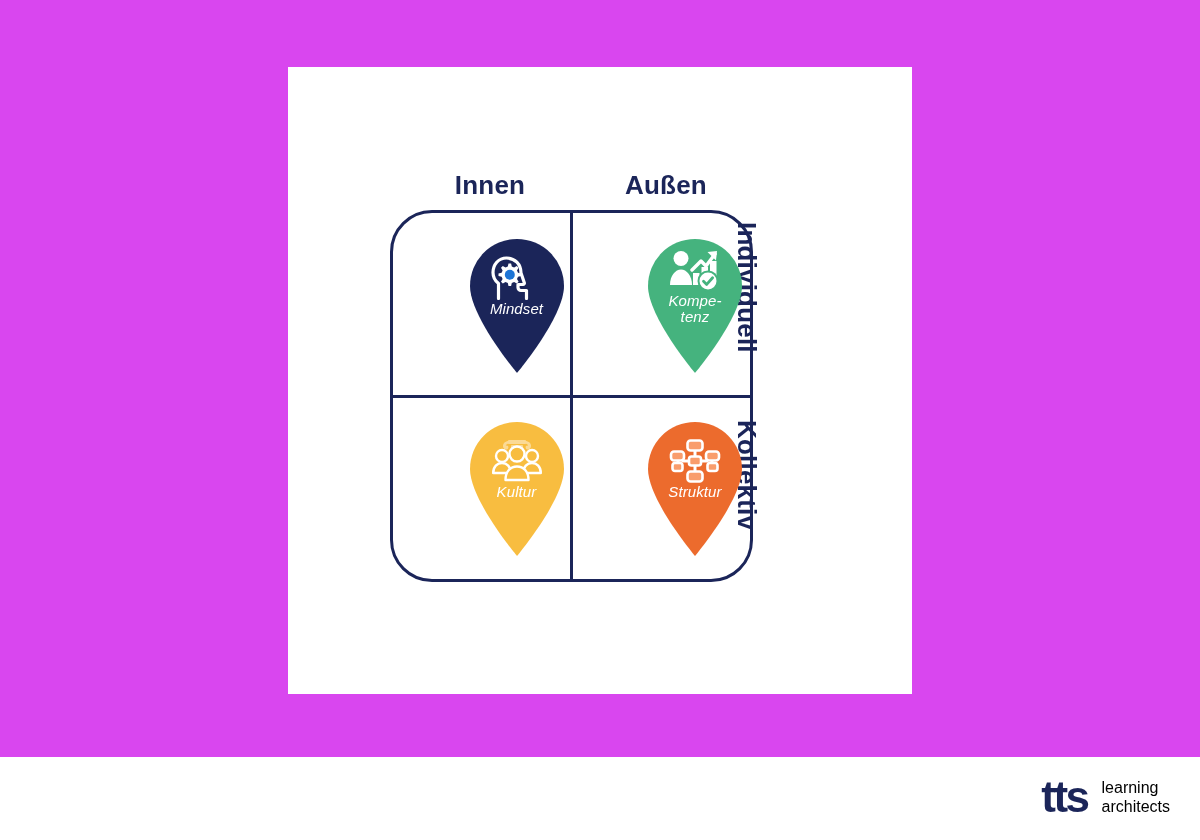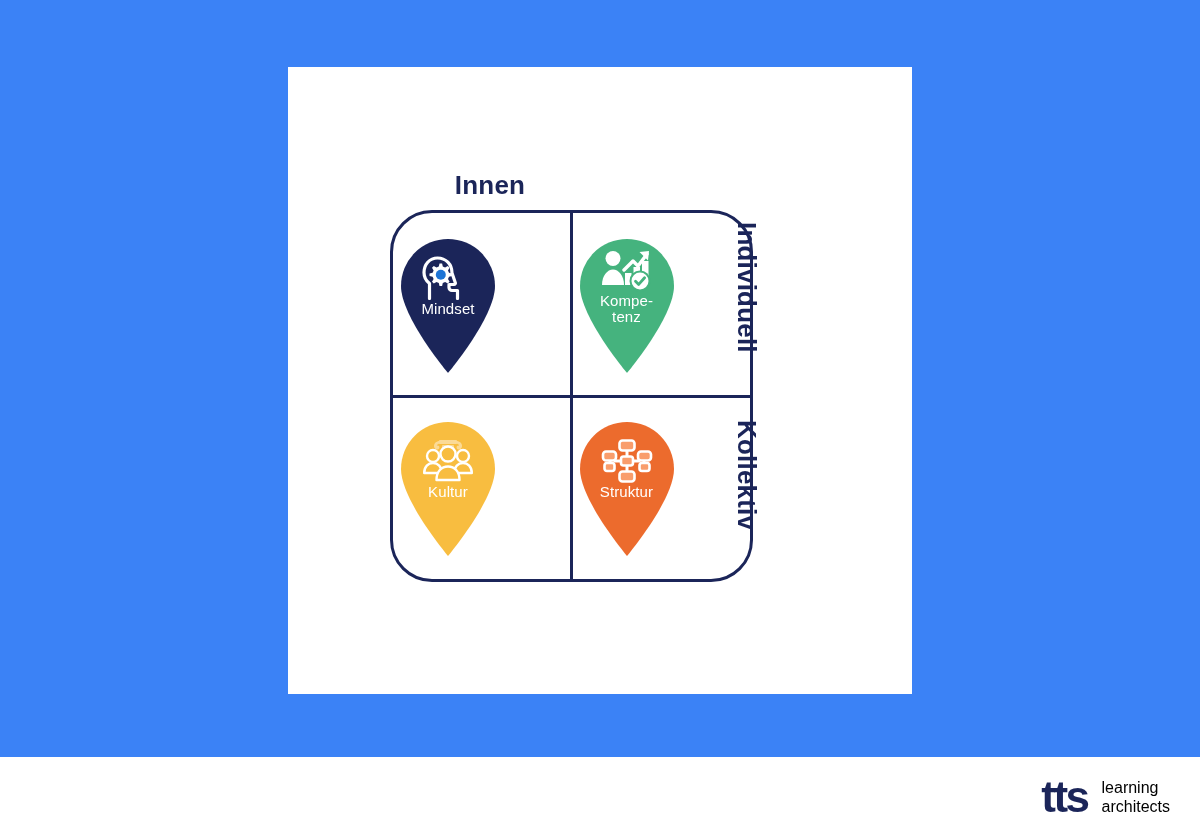--- a/index.html
+++ b/index.html
@@ -7,21 +7,21 @@
     width: 1200px; height: 840px;
     font-family: "Liberation Sans", sans-serif;
     overflow: hidden;
   }
   body { background: #17225a; position: relative; }
 
   
   #stage {
     position: absolute; left: 0; top: 0;
     width: 1200px; height: 757px;
-    background: #3b82f6;
+    background: #d946ef;
   }
 
   
   #panel {
     position: absolute;
     left: 288px; top: 67px;
     width: 624px; height: 627px;
     background: #ffffff;
   }
 
@@ -74,21 +74,22 @@
     height: 3px; margin-top: -1.5px;
     background: #1b2559;
   }
 
   
   .cell {
     position: absolute;
     width: 50%; height: 50%;
     display: flex;
     align-items: center;
-    justify-content: flex-start;
+    justify-content: flex-end;
+    font-style: italic;
   }
   .cell-tl { left: 0;    top: 0; }
   .cell-tr { left: 50%;  top: 0; }
   .cell-bl { left: 0;    top: 50%; }
   .cell-br { left: 50%;  top: 50%; }
 
   
   .pin {
     position: relative;
     width: 110px; height: 142px;
@@ -159,20 +160,21 @@
   }
 </style>
 </head>
 <body>
 
 <div id="stage">
 
   <div id="panel"></div>
 
   <div class="col-label" id="label-innen">Innen</div>
+  <div class="col-label" id="label-aussen">Außen</div>
 
   <div class="row-label" id="label-individuell">Individuell</div>
   <div class="row-label" id="label-kollektiv">Kollektiv</div>
 
   <div id="matrix">
     <div class="divider-v"></div>
     <div class="divider-h"></div>
 
     <div class="cell cell-tl">
       <div class="pin">

